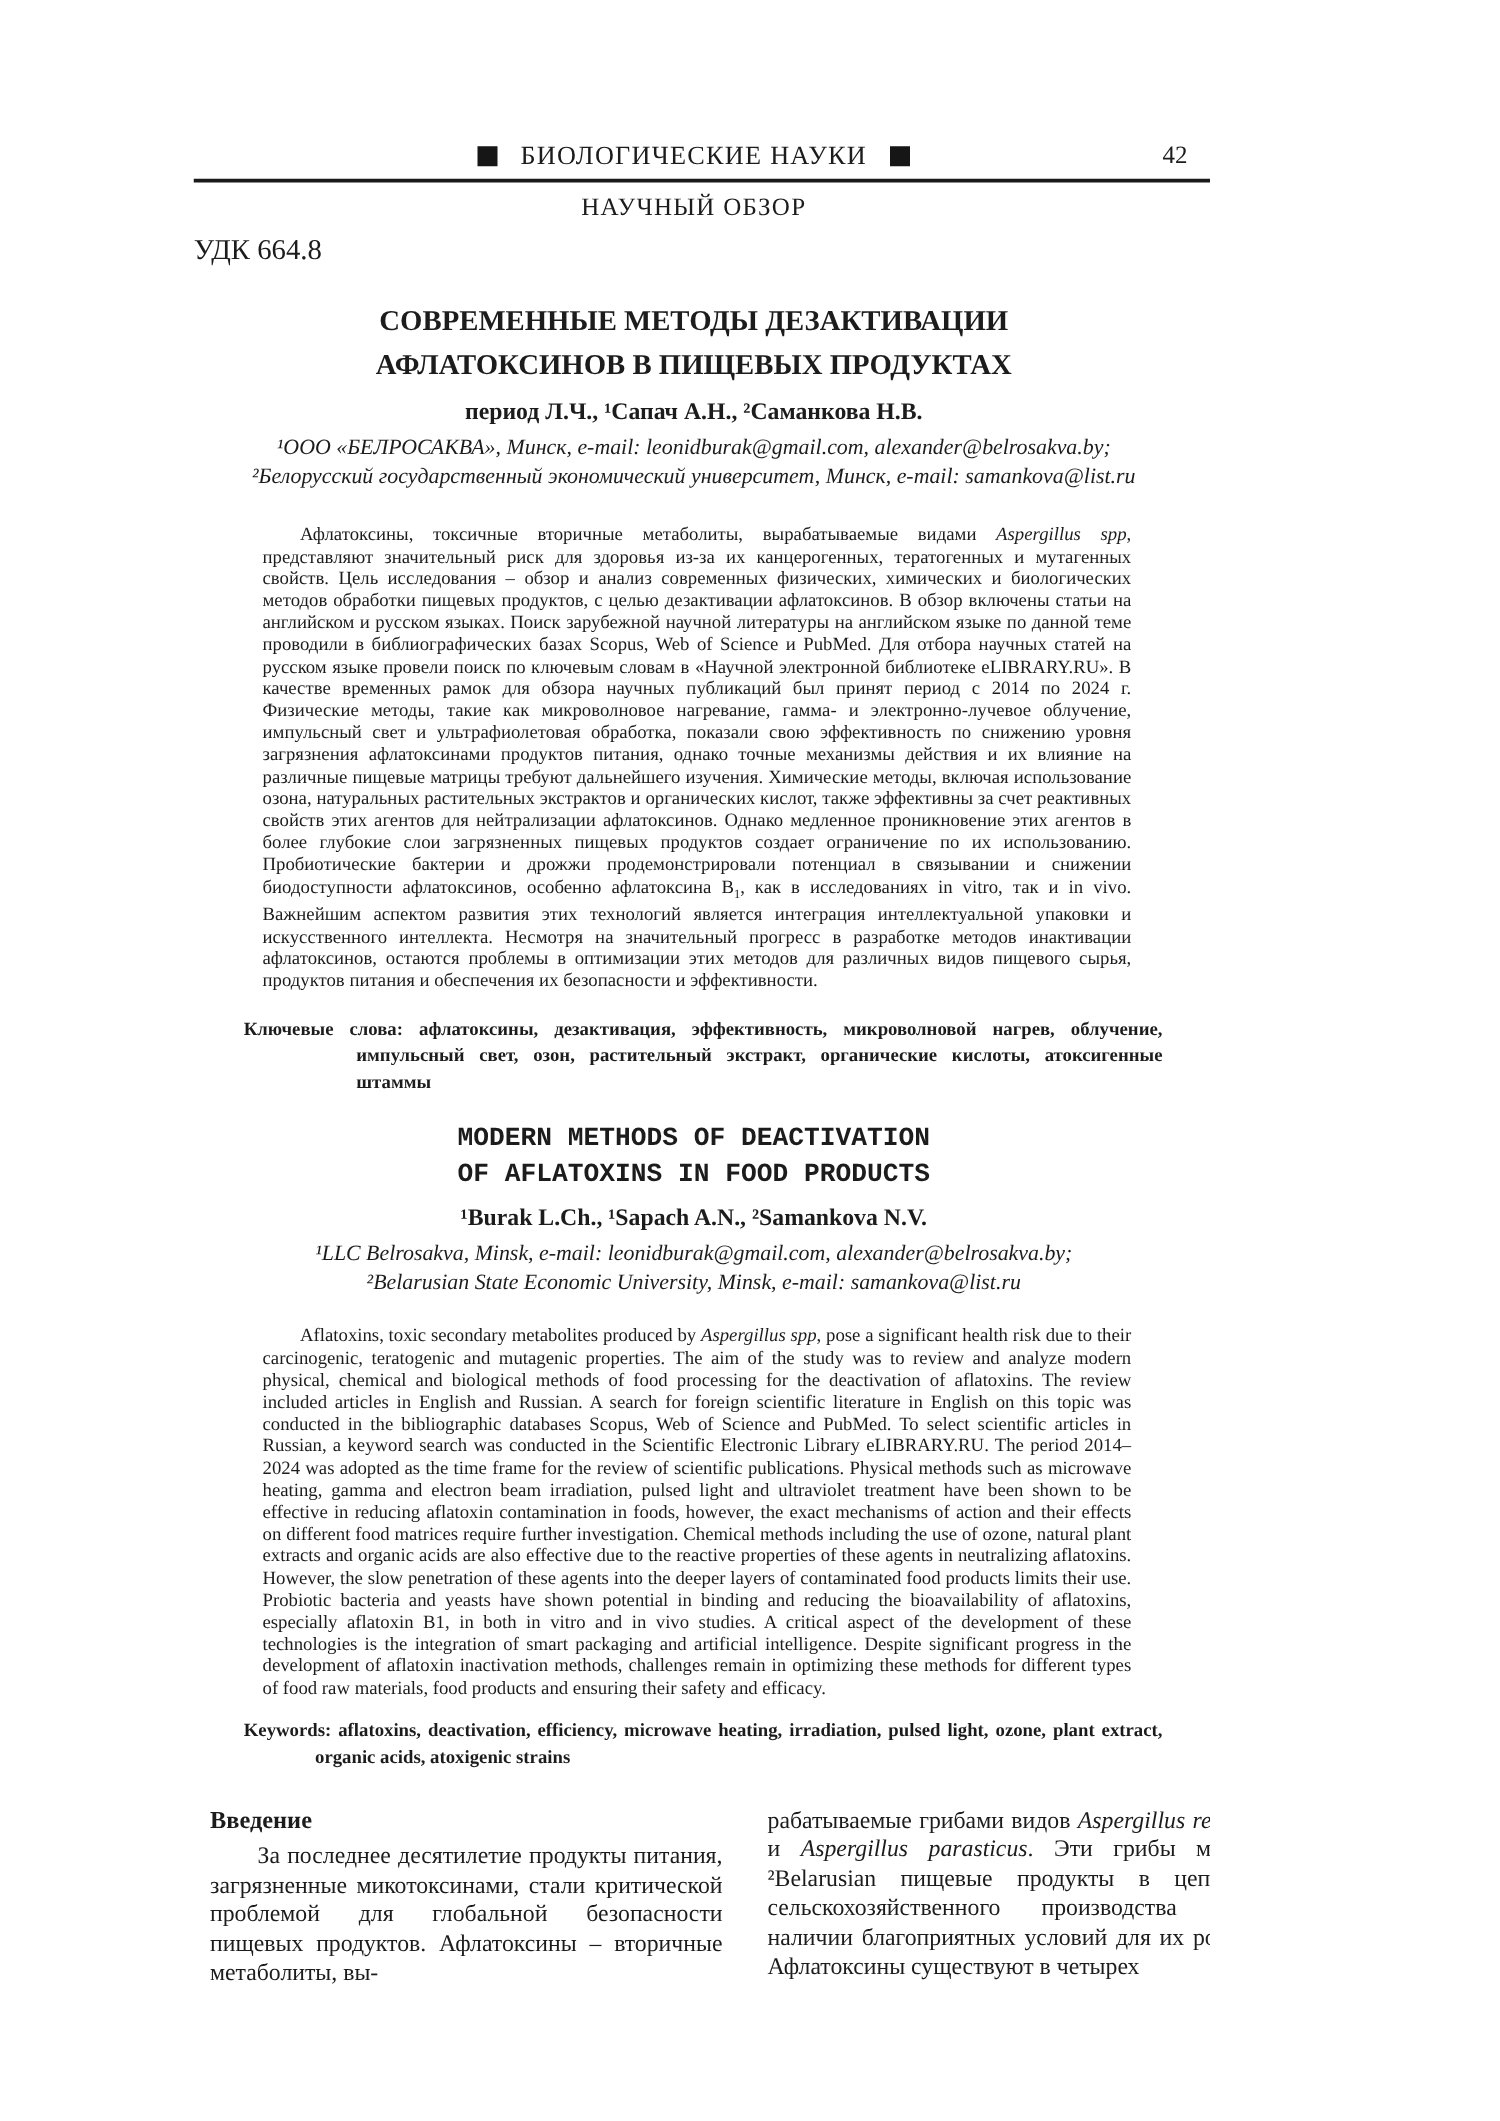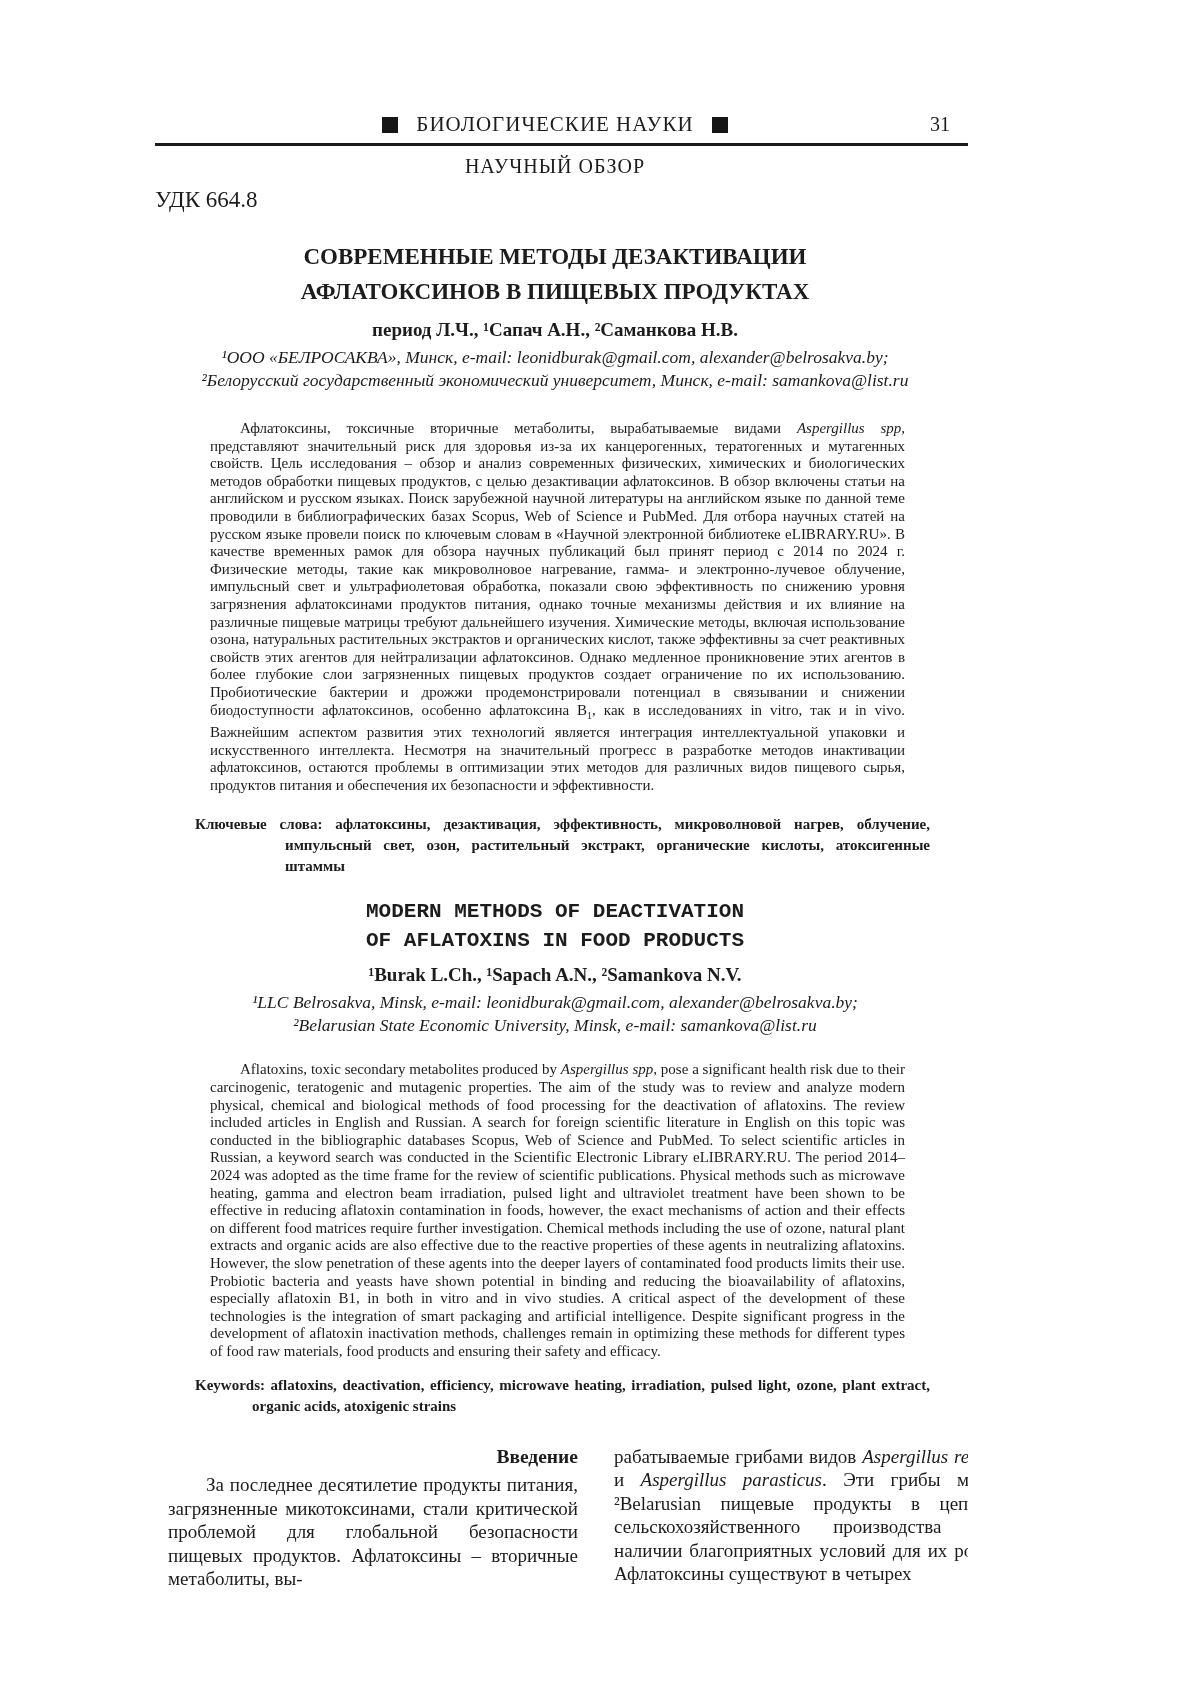--- a/index.html
+++ b/index.html
@@ -47,21 +47,21 @@
     margin: 20px 115px 0 40px;
     font-weight: bold; font-size: 15px; line-height: 21px;
     padding-left: 90px; text-indent: -90px; text-align: justify;
   }
   .keywords.en { margin-top: 14px; padding-left: 57px; text-indent: -57px; }
 
   .intro { display: flex; gap: 36px; margin-top: 28px; margin-left: 13px; width: 836px; }
   .col { text-align: justify; font-size: 19px; line-height: 23.5px; }
   .col-left { width: 410px; }
   .col-right { width: 390px; }
-  .intro-heading { text-align: right; font-weight: bold; font-size: 19.5px; margin: 0 0 5px 0; }
+  .intro-heading { text-align: left; font-weight: bold; font-size: 19.5px; margin: 0 0 5px 0; }
   .col p { margin: 0; }
   .col-left p { text-indent: 38px; }
 
   .footer { position: absolute; left: 155px; top: 1536px; width: 890px; }
   .footer-line {
     display: flex; justify-content: center; align-items: center; gap: 20px;
     margin-top: 8px; font-size: 20px; letter-spacing: 0.5px; position: relative; left: -45px;
   }
   .footer .sq { width: 17px; height: 17px; }
 </style>
@@ -70,21 +70,21 @@
 
 <div class="page">
   <div class="content">
 
     <div class="running-head">
       <div class="head-center">
         <span class="sq"></span>
         <span>БИОЛОГИЧЕСКИЕ НАУКИ</span>
         <span class="sq"></span>
       </div>
-      <span class="page-num">31</span>
+      <span class="page-num">42</span>
     </div>
 
     <div class="rule"></div>
 
     <div class="review-label">НАУЧНЫЙ ОБЗОР</div>
 
     <div class="udc">УДК 664.8</div>
 
     <div class="title">
       <div>СОВРЕМЕННЫЕ МЕТОДЫ ДЕЗАКТИВАЦИИ</div>

